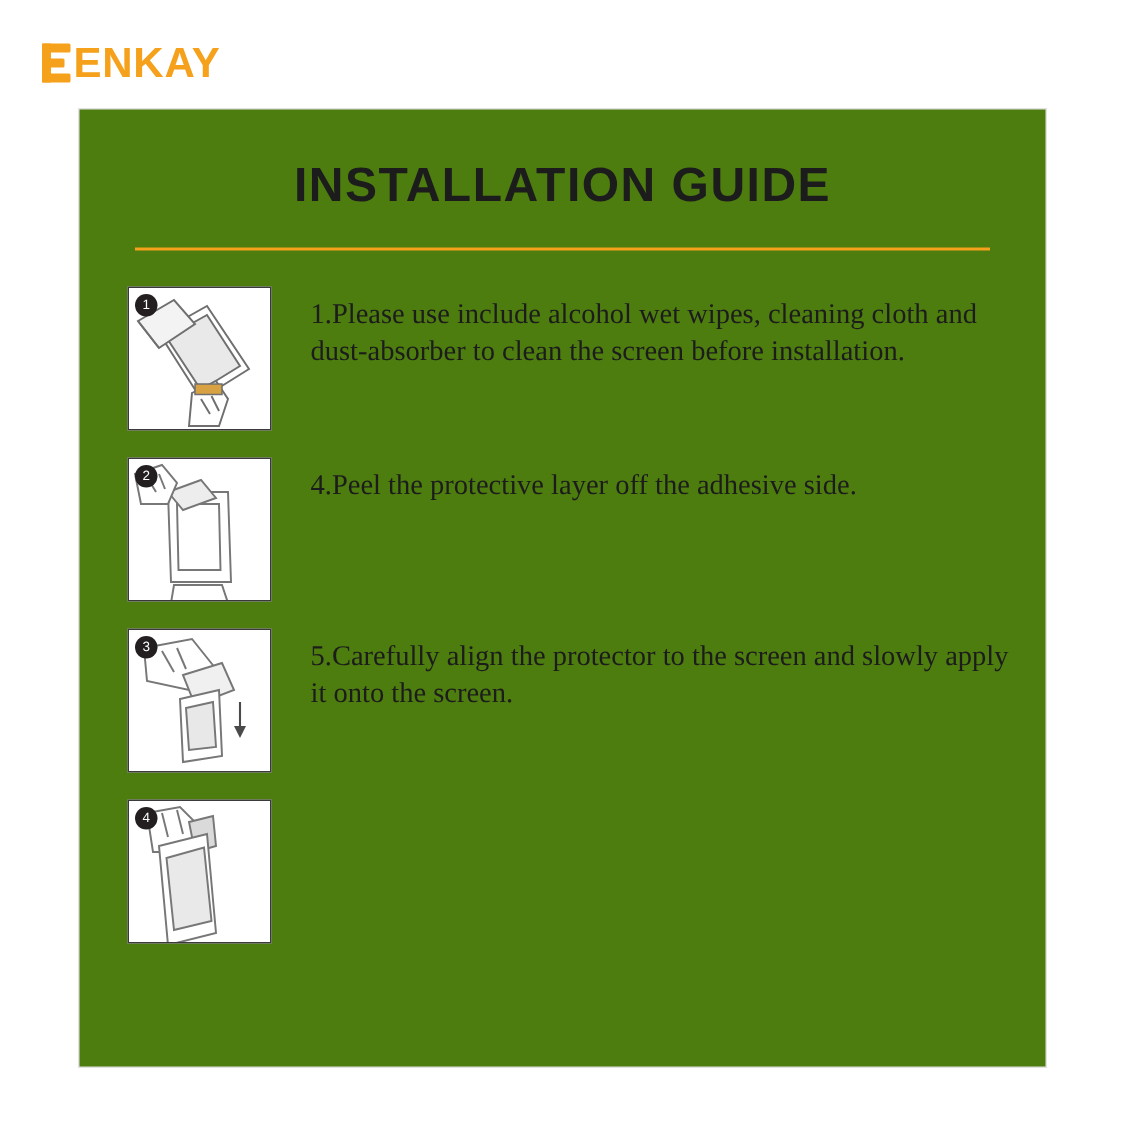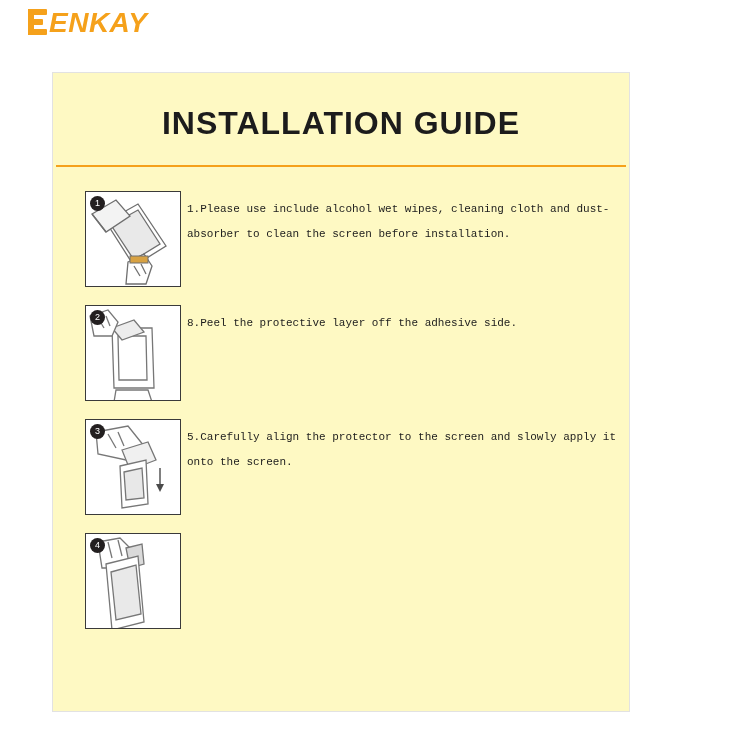--- a/index.html
+++ b/index.html
@@ -16,24 +16,22 @@
   .page {
     position: relative;
     width: 750px;
     height: 750px;
     box-sizing: border-box;
   }
   
   .brand {
     position: absolute;
     left: 28px;
-    top: 8px;
+    top: 28px;
     display: flex;
-    align-items: center;
-    font-style: italic;
   }
   .brand-mark {
     width: 20px;
     height: 30px;
     position: relative;
     margin-right: 1px;
   }
   .brand-mark .bar {
     position: absolute;
     left: 0;
@@ -59,23 +57,23 @@
     color: #f5a11b;
     letter-spacing: 0.5px;
     line-height: 1;
     font-family: "Liberation Sans", sans-serif;
   }
   
   .card {
     position: absolute;
     left: 52px;
     top: 72px;
-    width: 578px;
+    width: 646px;
     height: 640px;
-    background: #fef9c3;
+    background: #4d7c0f;
     border: 1px solid #e2e2e2;
     box-sizing: border-box;
   }
   .title {
     text-align: center;
     font-size: 32px;
     font-weight: bold;
     color: #1c1c1c;
     letter-spacing: 1px;
     margin-top: 32px;
@@ -116,27 +114,27 @@
     border-radius: 50%;
     background: #231f20;
     color: #ffffff;
     font-size: 9px;
     line-height: 15px;
     text-align: center;
     font-family: "Liberation Sans", sans-serif;
     z-index: 5;
   }
   .step-text {
-    margin-left: 6px;
-    font-size: 11px;
+    margin-left: 26px;
+    font-size: 19px;
     line-height: 25px;
     color: #1c1c1c;
     max-width: 470px;
     padding-top: 6px;
-    font-family: Liberation Mono, monospace;
+    font-family: Liberation Serif, serif;
   }
   
   .art { position: absolute; inset: 0; }
 </style>
 </head>
 <body>
 
 <div class="page">
 
   <div class="brand">
@@ -194,21 +192,21 @@
 
                 <path d="M4 10 L22 4 L32 16 L26 30 L8 30 Z" fill="#ffffff"></path>
                 <path d="M12 12 L18 22"></path>
                 <path d="M20 10 L24 20"></path>
 
                 <path d="M30 84 L62 84 L66 96 L28 96 Z" fill="#ffffff"></path>
               </g>
             </svg>
           </div>
         </div>
-        <div class="step-text">8.Peel the protective layer off the adhesive side.</div>
+        <div class="step-text">4.Peel the protective layer off the adhesive side.</div>
       </div>
 
       <div class="step">
         <div class="thumb">
           <div class="badge">3</div>
           <div class="art">
             <svg width="96" height="96" viewBox="0 0 96 96">
               <g fill="none" stroke="#777777" stroke-width="1.3">
 
                 <path d="M10 12 L42 6 L58 26 L40 40 L12 34 Z" fill="#ffffff"></path>

